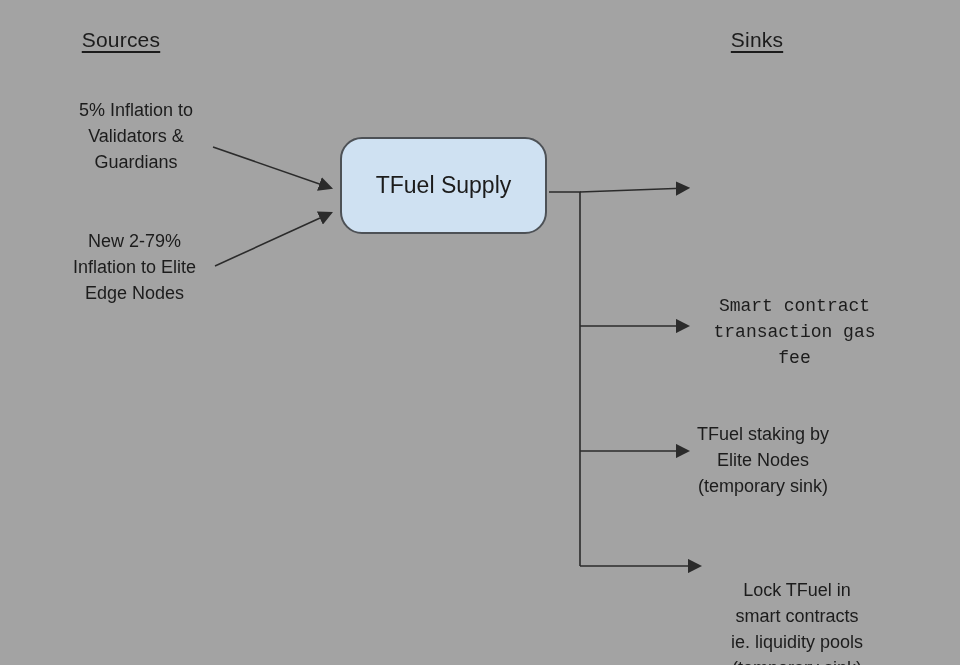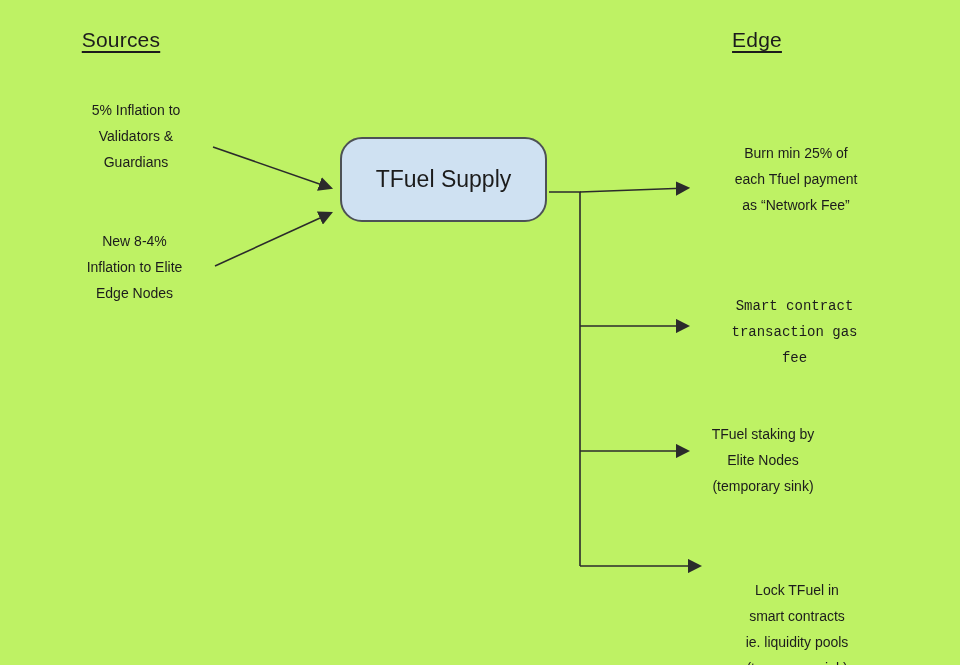--- a/index.html
+++ b/index.html
@@ -2,46 +2,46 @@
 <html><head>
 <meta charset="utf-8">
 <style>
   * { margin: 0; padding: 0; box-sizing: border-box; }
   html, body { background: #ffffff; }
   body { font-family: "Liberation Sans", sans-serif; }
   .canvas {
     position: relative;
     width: 960px;
     height: 665px;
-    background: #bef264;
+    background: #a3a3a3;
     color: #1c1c1c;
     overflow: hidden;
   }
   .heading {
     position: absolute;
     font-size: 21px;
     font-weight: 400;
     text-decoration: underline;
     text-underline-offset: 4px;
     text-align: center;
     letter-spacing: 0.2px;
   }
   .label {
     position: absolute;
-    font-size: 14px;
+    font-size: 18px;
     line-height: 26px;
     text-align: center;
     white-space: pre-line;
   }
   .supply-box {
     position: absolute;
     left: 340px;
     top: 137px;
     width: 207px;
-    height: 85px;
+    height: 97px;
     background: #cfe1f2;
     border: 2px solid #4d5156;
     border-radius: 22px;
     display: flex;
     align-items: center;
     justify-content: center;
     font-size: 23px;
     color: #1c1c1c;
   }
   svg.connectors {
@@ -68,36 +68,33 @@
 
     <path d="M549,192 L580,192 L580,566" fill="none" stroke="#2b2b2b" stroke-width="1.6"></path>
 
     <line x1="580" y1="192" x2="688" y2="188" stroke="#2b2b2b" stroke-width="1.6" marker-end="url(#arrow)"></line>
     <line x1="580" y1="326" x2="688" y2="326" stroke="#2b2b2b" stroke-width="1.6" marker-end="url(#arrow)"></line>
     <line x1="580" y1="451" x2="688" y2="451" stroke="#2b2b2b" stroke-width="1.6" marker-end="url(#arrow)"></line>
     <line x1="580" y1="566" x2="700" y2="566" stroke="#2b2b2b" stroke-width="1.6" marker-end="url(#arrow)"></line>
   </svg>
 
   <div class="heading" style="left:62px; top:28px; width:118px;">Sources</div>
-  <div class="heading" style="left:712px; top:28px; width:90px;">Edge</div>
+  <div class="heading" style="left:712px; top:28px; width:90px;">Sinks</div>
 
   <div class="label" style="left:52px; top:97px; width:168px;">5% Inflation to
 Validators &amp;
 Guardians</div>
-  <div class="label" style="left:42px; top:228px; width:185px;">New 8-4%
+  <div class="label" style="left:42px; top:228px; width:185px;">New 2-79%
 Inflation to Elite
 Edge Nodes</div>
 
   <div class="supply-box">
     <span>TFuel Supply</span>
   </div>
 
-  <div class="label" style="left:687px; top:140px; width:218px;">Burn min 25% of
-each Tfuel payment
-as “Network Fee”</div>
   <div class="label" style="left:702px; top:293px; width:185px;font-family:Liberation Mono, monospace;">Smart contract
 transaction gas
 fee</div>
   <div class="label" style="left:668px; top:421px; width:190px;">TFuel staking by
 Elite Nodes
 (temporary sink)</div>
   <div class="label" style="left:698px; top:541px; width:198px;margin-top:36px;">Lock TFuel in
 smart contracts
 ie. liquidity pools
 (temporary sink)</div>

